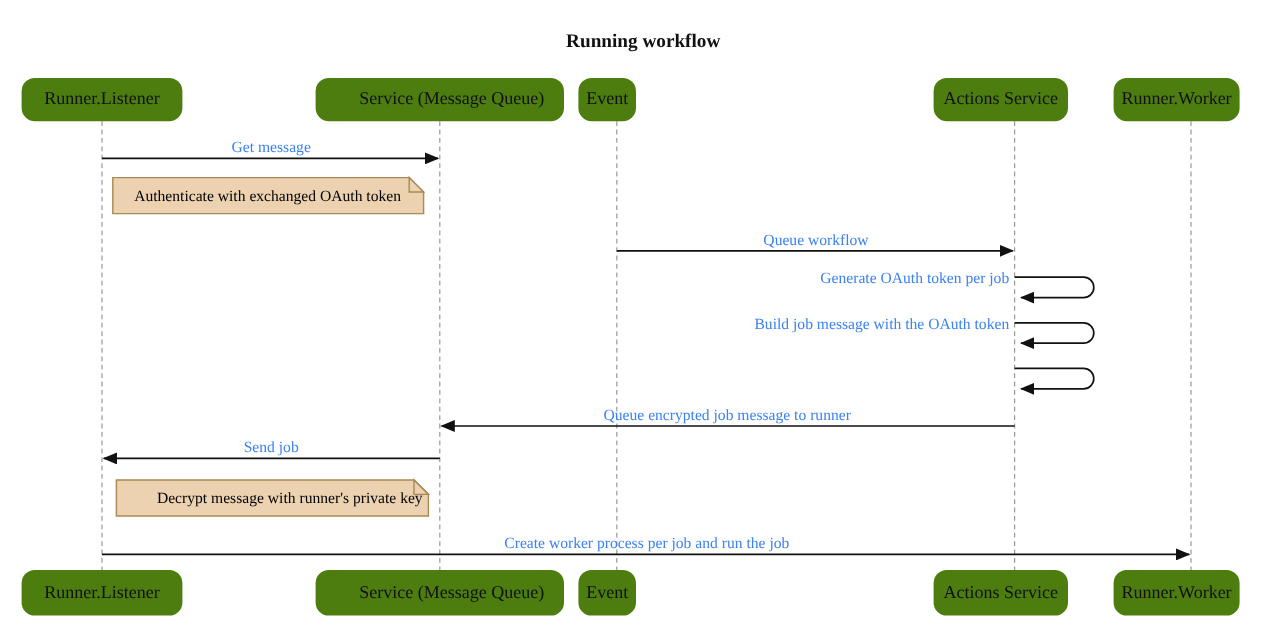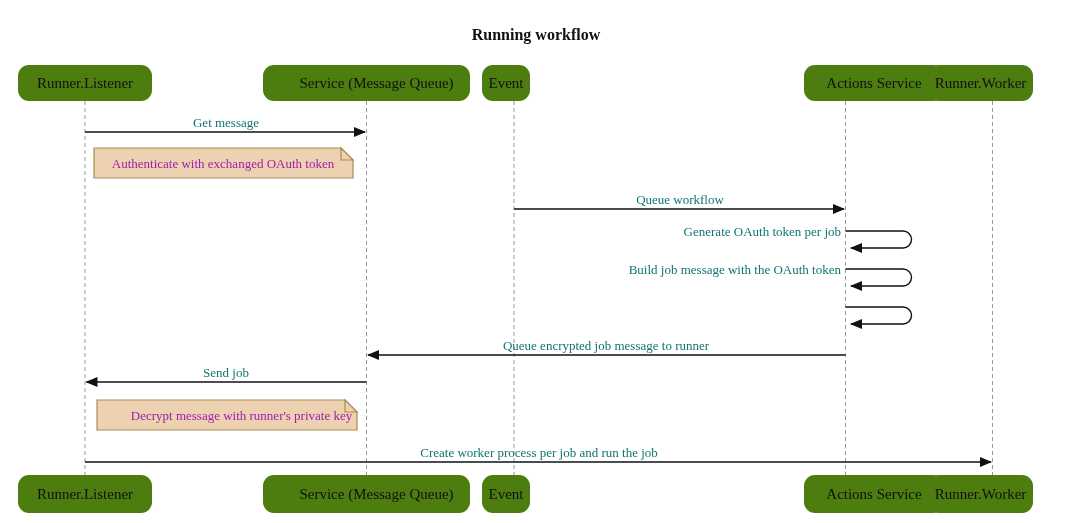--- a/index.html
+++ b/index.html
@@ -35,42 +35,42 @@
     font-size: 15px;
     color: #111111;
     white-space: nowrap;
     box-sizing: border-box;
   }
   .participant.bottom { height: 38px; }
   
   .p0 { left: 18px;  width: 134px; }
   .p1 { left: 263px; width: 207px; padding-left: 20px; }
   .p2 { left: 482px; width: 48px;  }
-  .p3 { left: 804px; width: 140px; }
+  .p3 { left: 778px; width: 112px; }
   .p4 { left: 928px; width: 105px; }
   .row-top .participant { top: 50px; }
   .row-bottom .participant { top: 460px; }
   .msg-label {
     position: absolute;
     font-size: 13px;
     line-height: 15px;
     white-space: nowrap;
-    color: #0f766e;
+    color: #3b82f6;
     transform: translateX(-50%);
   }
   .msg-label.self {
     transform: none;
     text-align: right;
   }
   .note-label {
     position: absolute;
     font-size: 13px;
     line-height: 15px;
     white-space: nowrap;
-    color: #a21caf;
+    color: #000000;
     transform: translate(-50%, -50%);
   }
   
   .m0 { left: 226px; top: 100px; }
   .m1 { left: 680px; top: 177px; }
   .m2 { right: 231px; top: 209px; }
   .m3 { right: 231px; top: 247px; }
   .m4 { right: 231px; top: 285px; }
   .m5 { left: 606px; top: 323px; }
   .m6 { left: 226px; top: 350px; }

